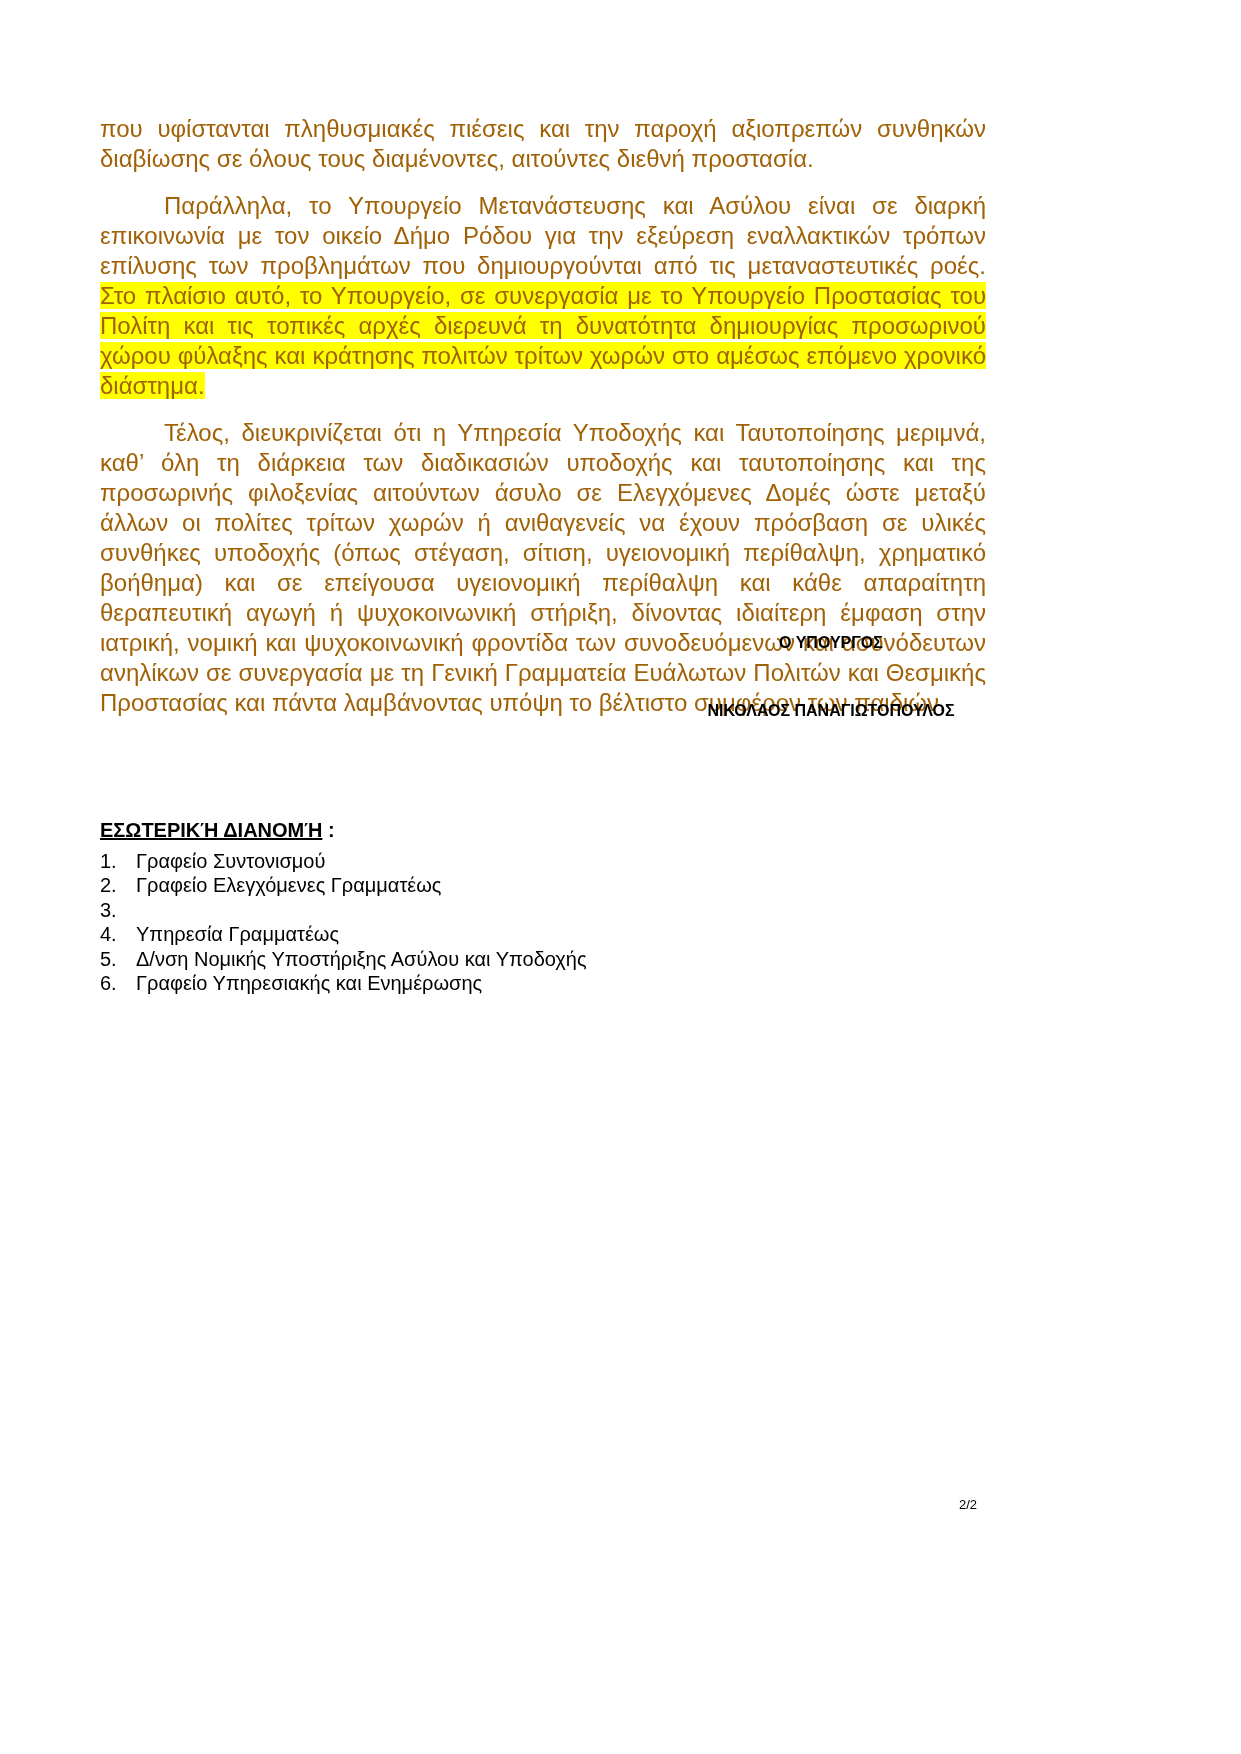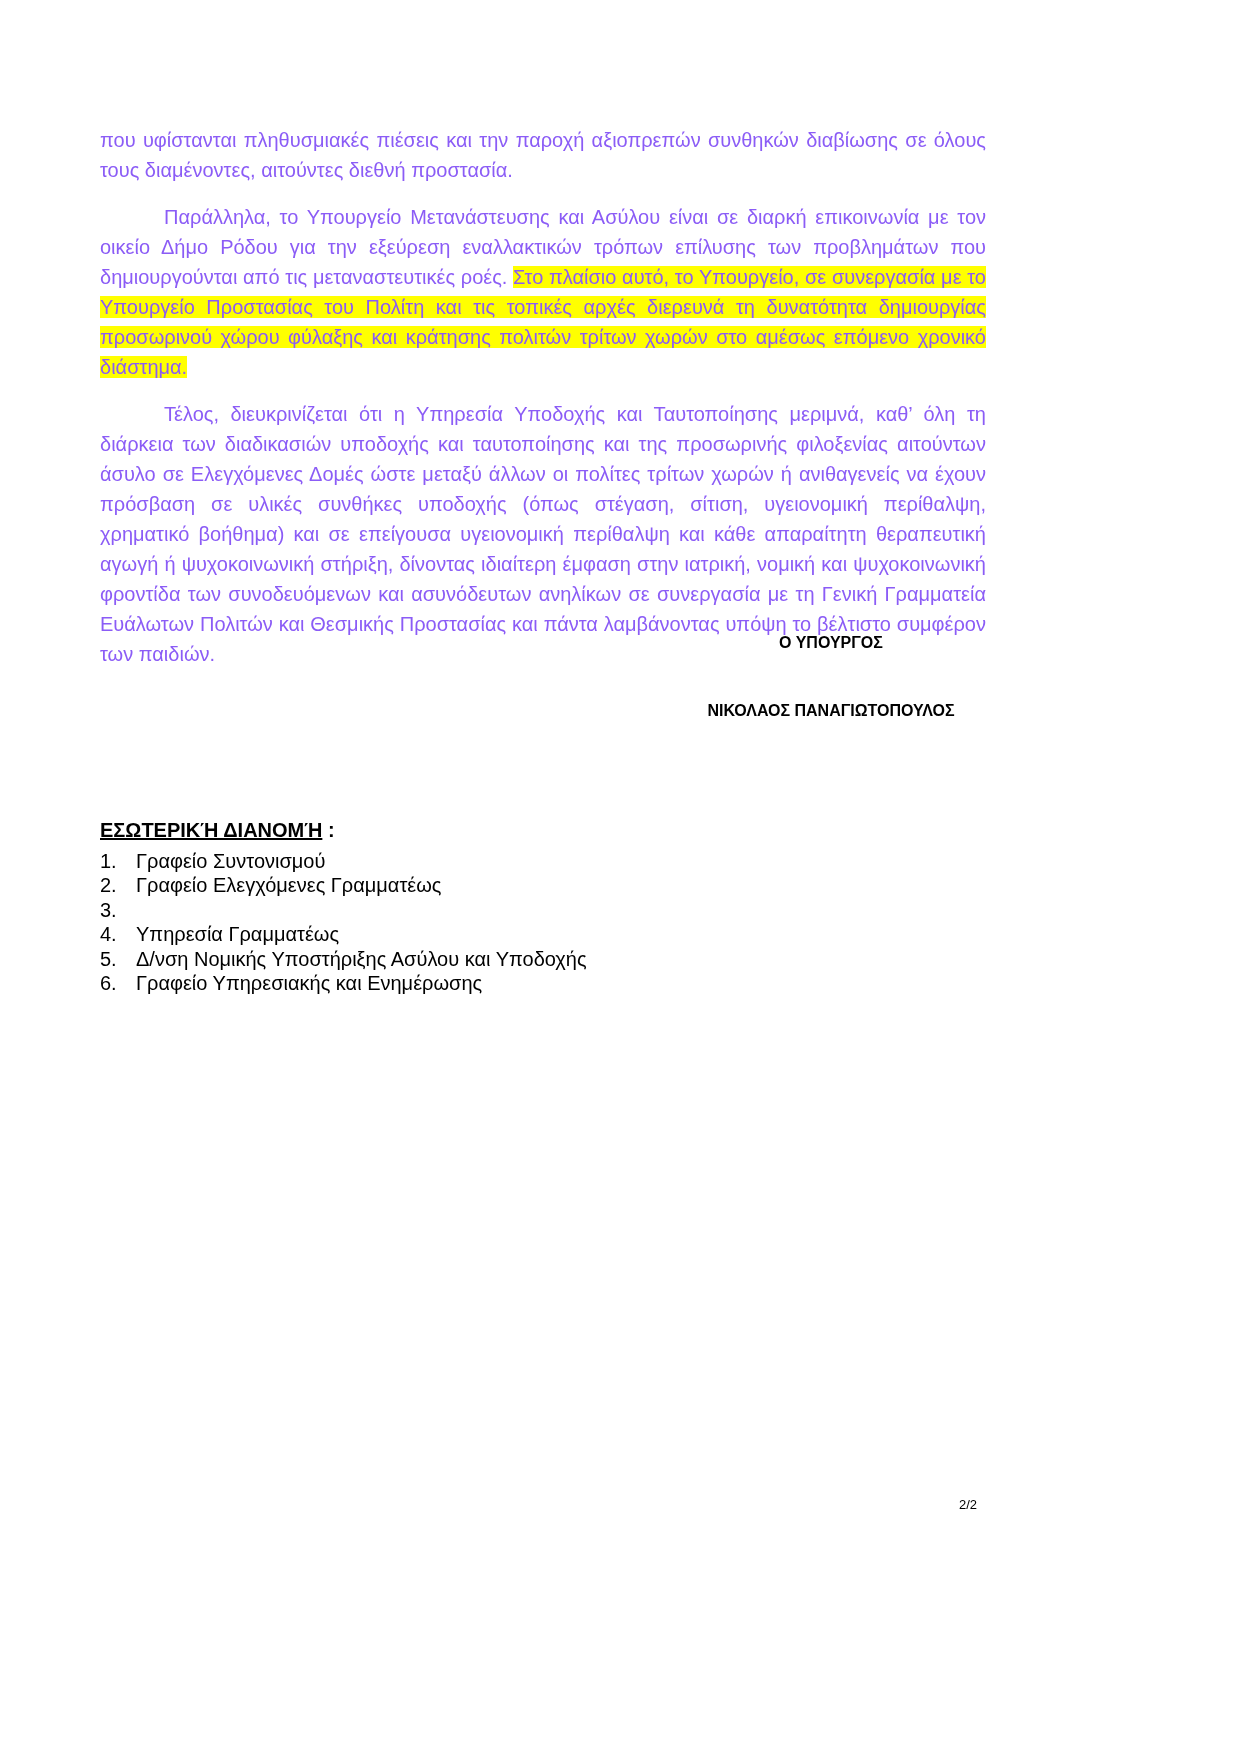--- a/index.html
+++ b/index.html
@@ -12,25 +12,25 @@
     color: #000000;
     overflow: hidden;
   }
   .text-block {
     position: absolute;
     top: 114px;
     left: 100px;
     width: 886px;
   }
   .para {
-    margin: 11px 0 17px 0;
-    font-size: 20px;
+    margin: 0 0 17px 0;
+    font-size: 24px;
     line-height: 30px;
     text-align: justify;
-    color: #8b5cf6;
+    color: #a16207;
   }
   .para.indent { text-indent: 64px; }
   .hl { background: #ffff00; }
   .signature {
     position: absolute;
     top: 631px;
     left: 661px;
     width: 340px;
     text-align: center;
     font-weight: bold;

